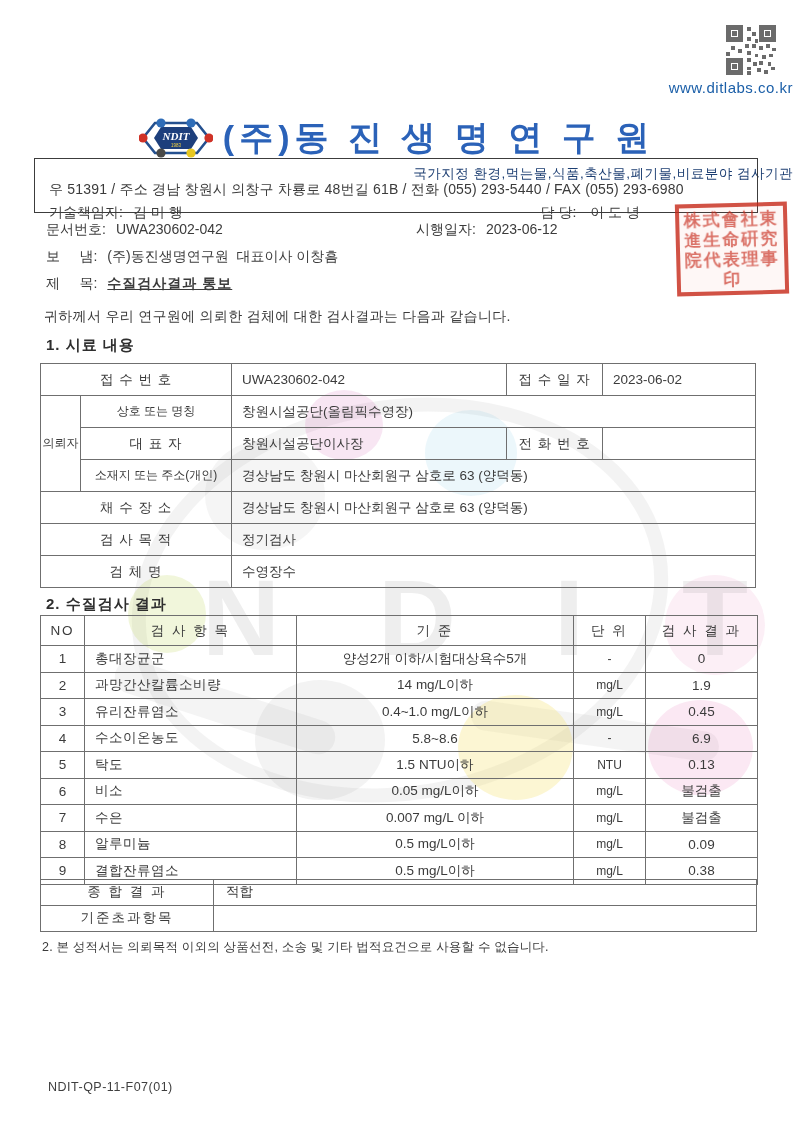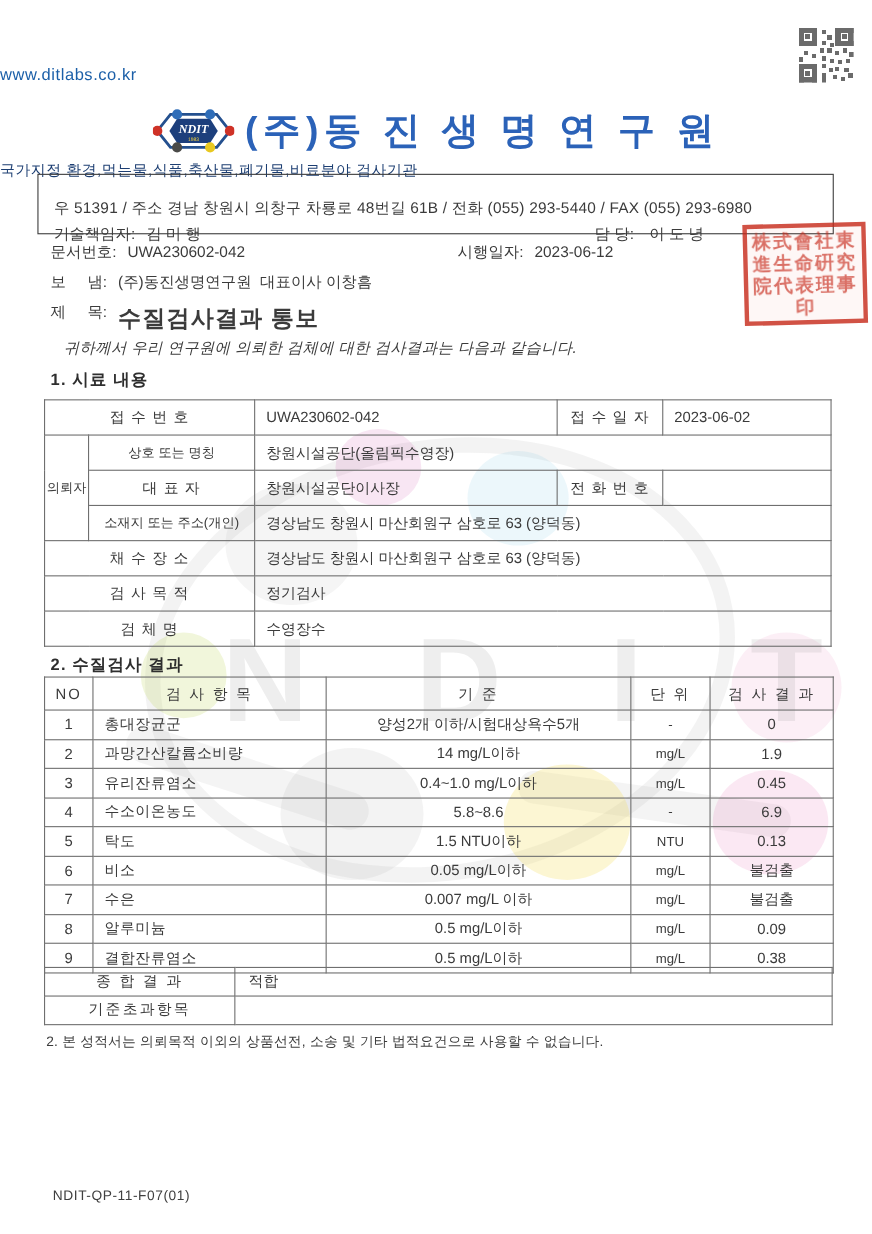--- a/index.html
+++ b/index.html
@@ -20,21 +20,21 @@
     position:absolute; left:202px; top:555px; font-size:108px; font-weight:bold;
     letter-spacing:34px; color:rgba(120,120,120,0.13);
     font-family:"Liberation Sans",sans-serif;
   }
   .wm-band { position:absolute; background:rgba(150,150,150,0.10); border-radius:20px; }
 
   
   .qr { position:absolute; left:726px; top:25px; }
 
   
-  .header { text-align:left; padding-top:60px; }
+  .header { text-align:right; padding-top:79px; }
   .website { color:#1b5fa8; font-size:15px; letter-spacing:0.5px; }
   .brandline { display:flex; align-items:center; justify-content:center; margin-top:18px; gap:10px; }
   .company { color:#2b62b8; font-size:34px; font-weight:bold; letter-spacing:5px; white-space:nowrap; }
   .tagline { color:#1c3e72; font-size:13.5px; margin-top:3px; letter-spacing:0.5px; }
 
   
   .contactbox {
     position:absolute; left:34px; top:158px; width:724px; height:55px;
     border:1.5px solid #3c3c3c; font-size:14px; padding:22px 12px 0 14px;
   }
@@ -43,34 +43,34 @@
   .contact-staff { margin-left:auto; margin-right:105px; }
   .lbl { white-space:pre; }
 
   
   .docmeta { position:absolute; left:46px; top:221px; width:700px; font-size:14px; }
   .meta-row { display:flex; margin-bottom:9px; }
   .meta-left { width:370px; display:flex; }
   .meta-right { display:flex; }
   .meta-label { white-space:pre; }
   .meta-value { margin-left:10px; white-space:pre; }
-  .subject-value { font-weight:bold; font-size:21px; letter-spacing:1px; }
+  .subject-value { font-weight:bold; font-size:14px; text-decoration:underline; letter-spacing:1px; }
 
   
   .stamp {
     position:absolute; left:676px; top:203px; width:112px; height:92px;
     border:4px solid rgba(198,40,25,0.8); transform:rotate(-1.5deg);
     background:rgba(235,90,70,0.05); z-index:3;
   }
   .stamp-inner { position:absolute; inset:3px; overflow:hidden;
     color:rgba(198,40,25,0.65); font-size:17px; font-weight:bold; line-height:20px;
     letter-spacing:2px; text-align:center; filter:blur(0.4px); word-break:break-all; }
 
   
-  .greeting { position:absolute; left:58px; top:308px; font-size:14px; letter-spacing:0.3px;font-style:italic; }
+  .greeting { position:absolute; left:44px; top:308px; font-size:14px; letter-spacing:0.3px; }
   .sec-title { position:absolute; font-size:15px; font-weight:bold; letter-spacing:1px; color:#2e2e2e; }
   #sec1-title { left:46px; top:336px; }
   #sec2-title { left:46px; top:595px; }
 
   table { border-collapse:collapse; table-layout:fixed; }
   td, th { border:1px solid #6f6f6f; font-size:13.5px; font-weight:normal;
            overflow:hidden; white-space:nowrap; color:#3b3b3b; }
   .t-outer { border:1.5px solid #3c3c3c; }
 
   

